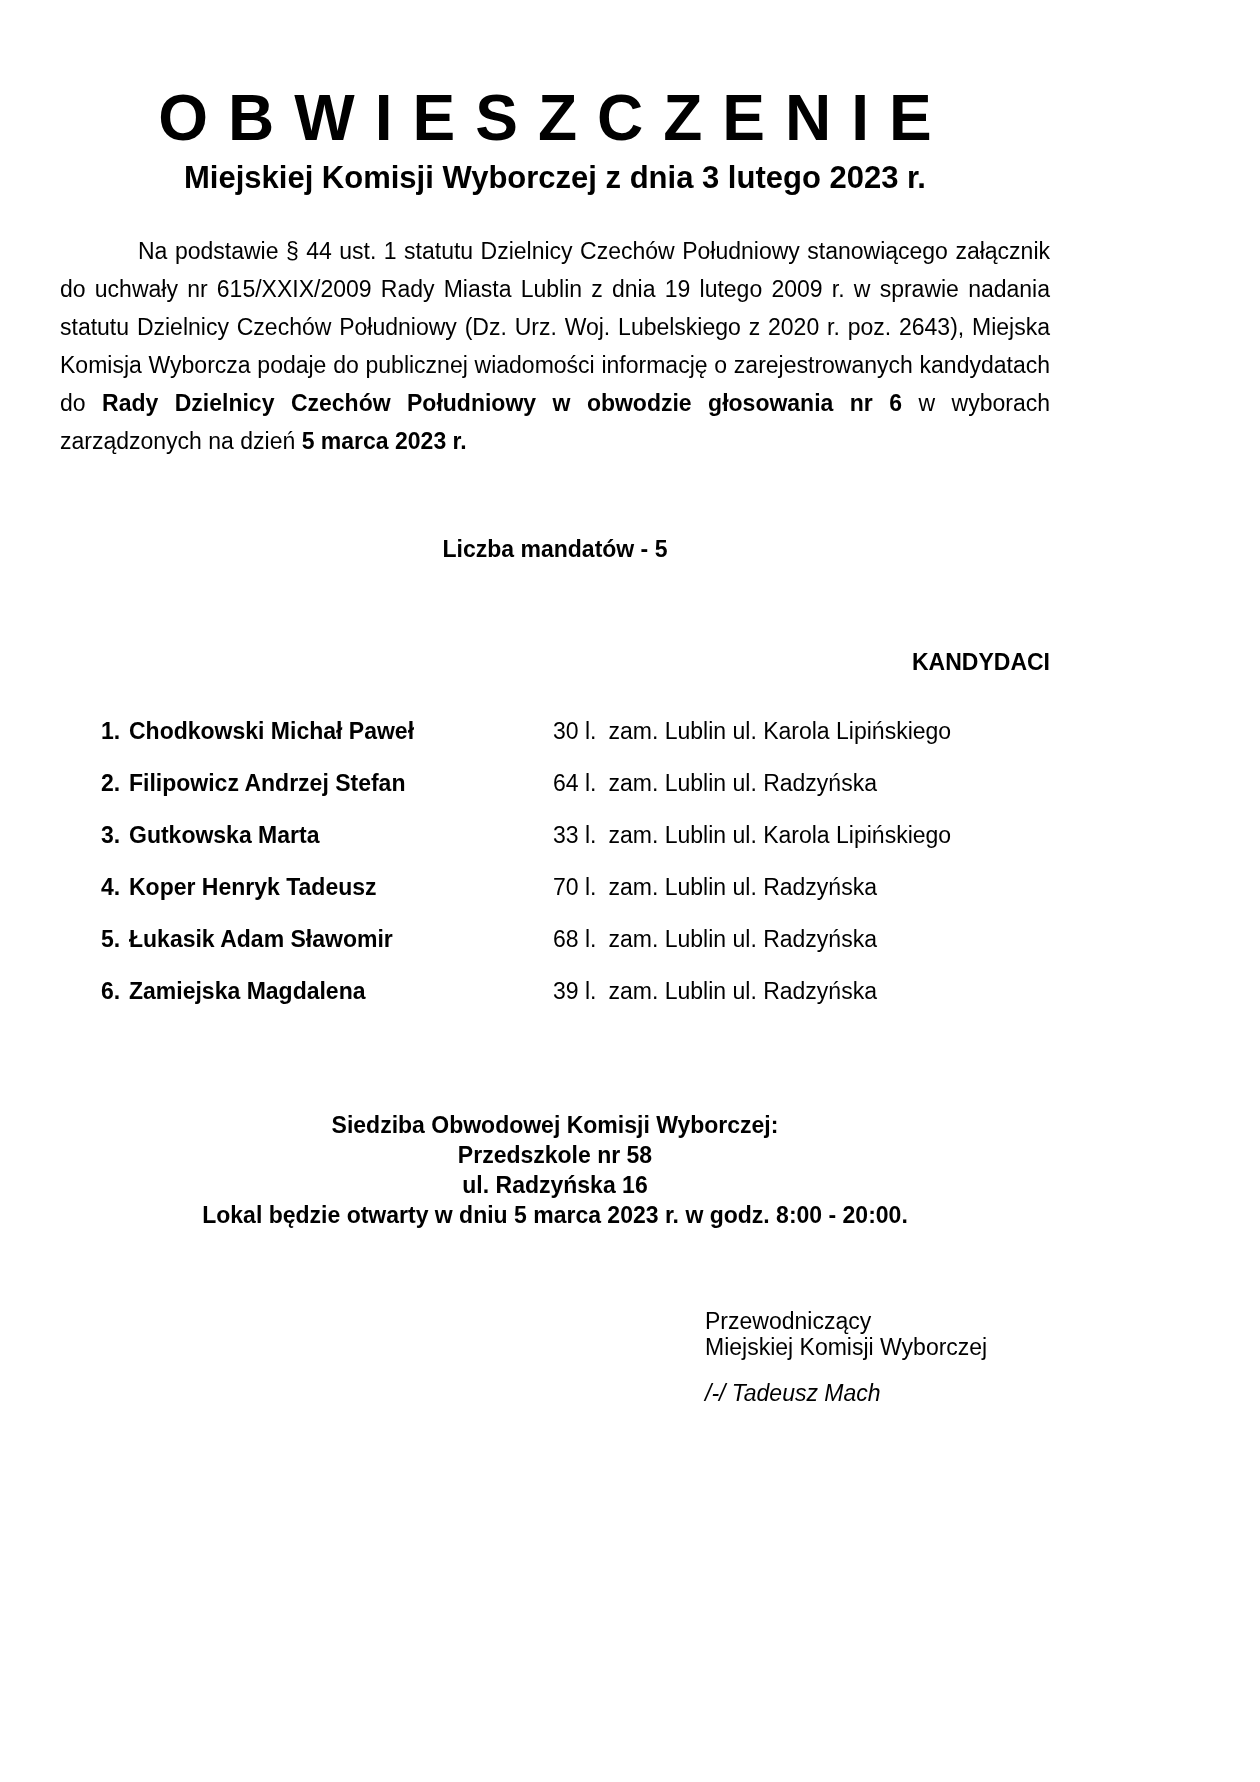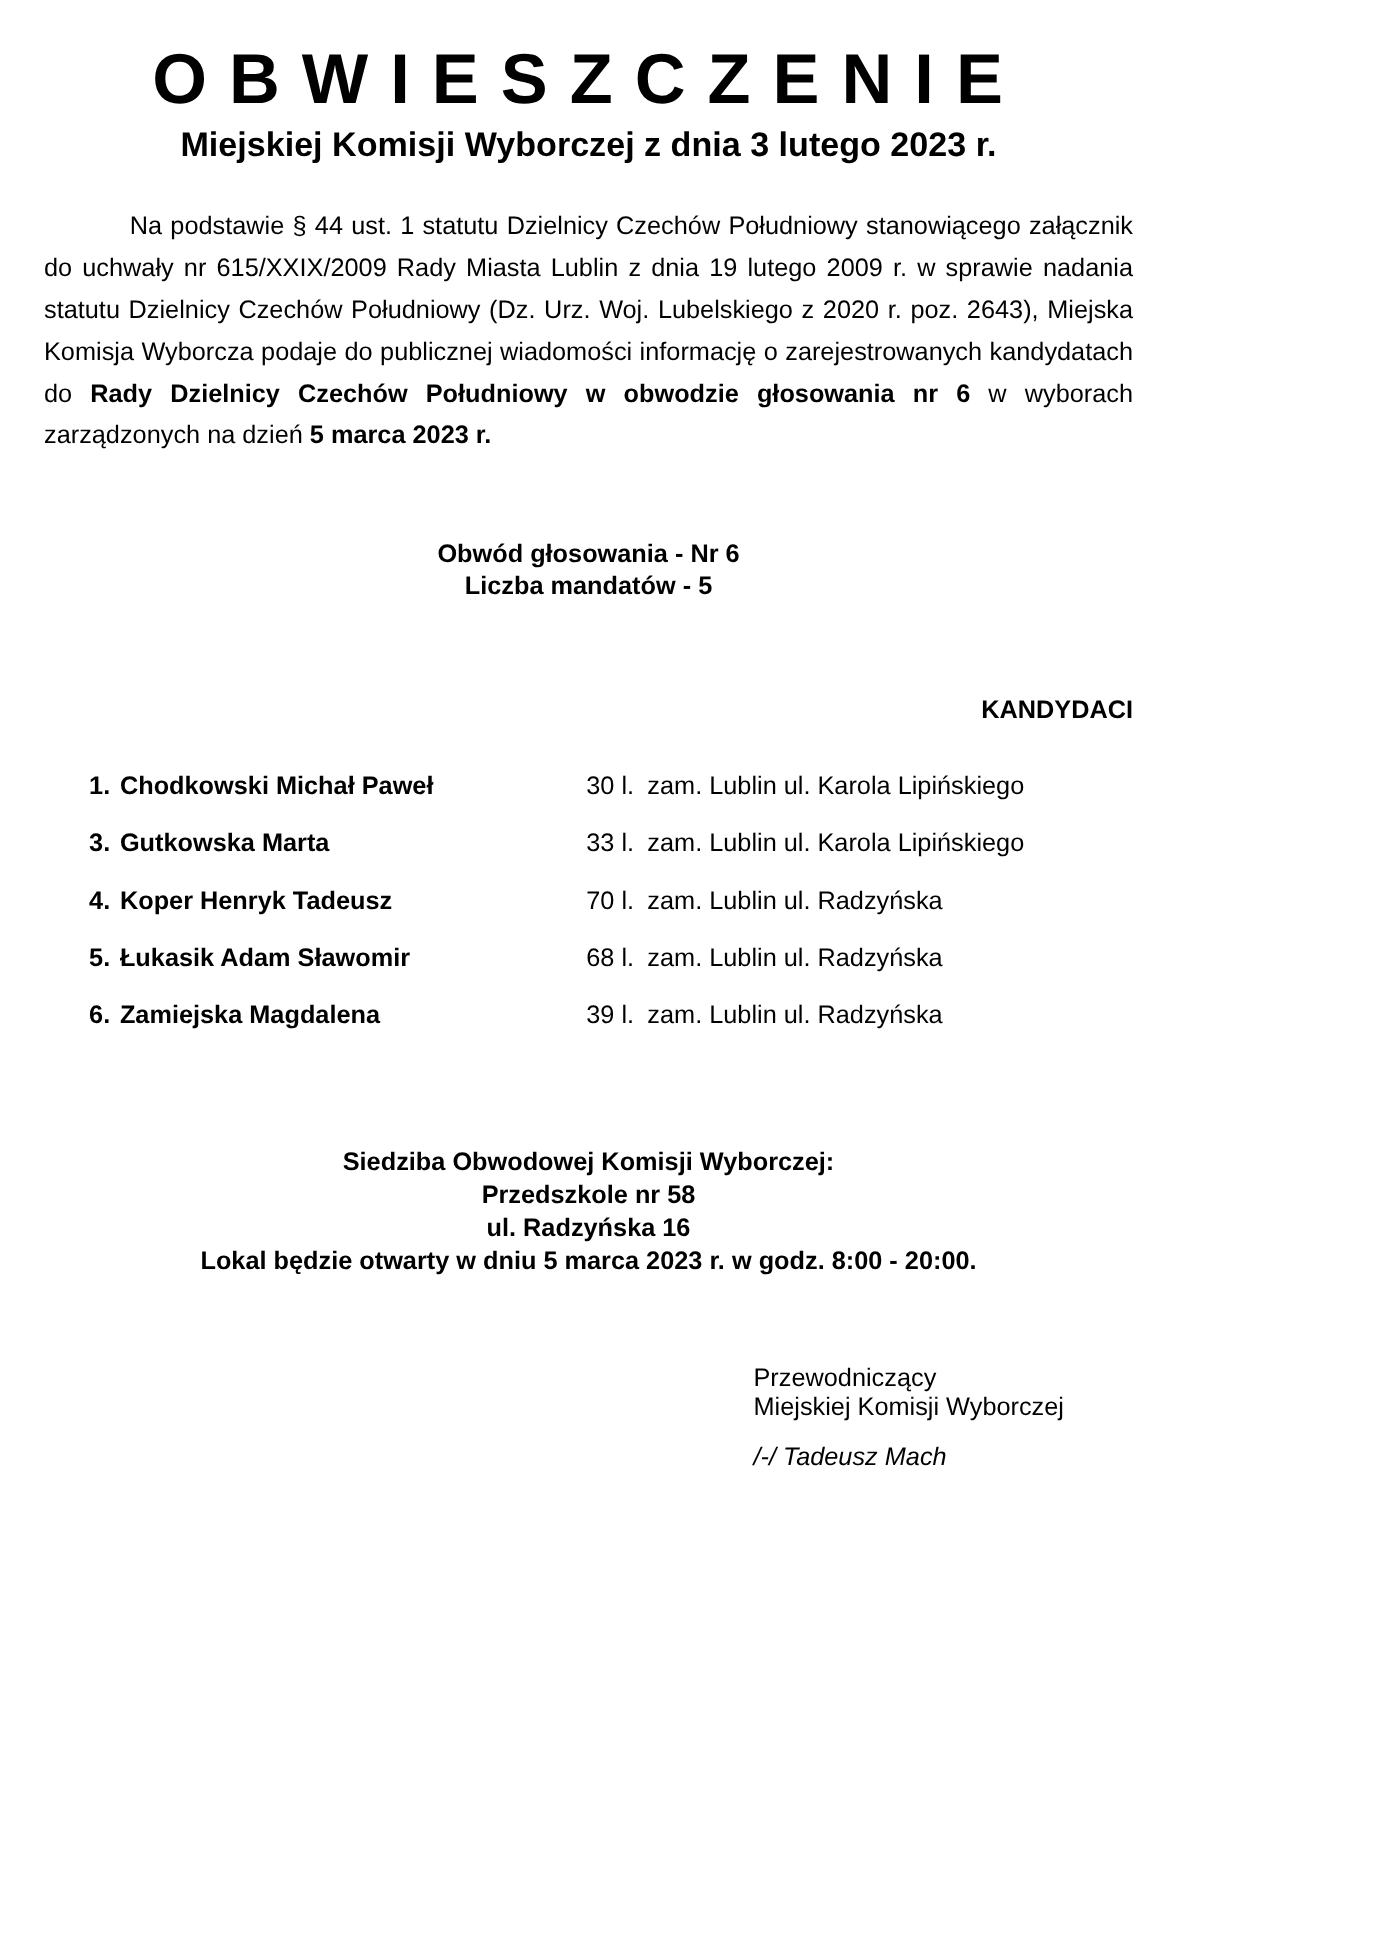--- a/index.html
+++ b/index.html
@@ -12,22 +12,22 @@
   .page {
     position: relative;
     width: 1260px;
     height: 1782px;
     background: #ffffff;
     overflow: hidden;
   }
   .content {
     position: relative;
     width: 990px;
-    margin-left: 40px;
-    padding-top: 40px;
+    margin-left: 60px;
+    padding-top: 86px;
   }
   .doc-title {
     margin: 0;
     font-size: 64px;
     font-weight: bold;
     line-height: 1;
     text-align: center;
     letter-spacing: 20px;
     white-space: nowrap;
   }
@@ -110,33 +110,36 @@
 
 <div class="page">
   <div class="content">
 
     <h1 class="doc-title">OBWIESZCZENIE</h1>
     <div class="doc-subtitle">Miejskiej Komisji Wyborczej z dnia 3 lutego 2023 r.</div>
 
     <p class="intro"><span>Na podstawie § 44 ust. 1 statutu Dzielnicy Czechów Południowy stanowiącego załącznik do uchwały nr 615/XXIX/2009 Rady Miasta Lublin z dnia 19 lutego 2009 r. w sprawie nadania statutu Dzielnicy Czechów Południowy (Dz. Urz. Woj. Lubelskiego z 2020 r. poz. 2643), Miejska Komisja Wyborcza podaje do publicznej wiadomości informację o zarejestrowanych kandydatach do </span><span class="b">Rady Dzielnicy Czechów Południowy w obwodzie głosowania nr 6</span><span> w wyborach zarządzonych na dzień </span><span class="b">5 marca 2023 r.</span></p>
 
     <div class="district-block">
-      <div>Obwód głosowania - Nr 6</div>
       <div>Liczba mandatów - 5</div>
     </div>
 
     <div class="cand-heading">KANDYDACI</div>
 
     <div class="cand-list">
 
       <div class="cand-row">
         <span class="cand-numname"><span class="cand-num">1.</span><span class="cand-name">Chodkowski Michał Paweł</span></span>
         <span class="cand-details"><span class="cand-age">30 l.</span><span class="cand-res">zam. Lublin ul. Karola Lipińskiego</span></span>
       </div>
 
+      <div class="cand-row">
+        <span class="cand-numname"><span class="cand-num">2.</span><span class="cand-name">Filipowicz Andrzej Stefan</span></span>
+        <span class="cand-details"><span class="cand-age">64 l.</span><span class="cand-res">zam. Lublin ul. Radzyńska</span></span>
+      </div>
 
       <div class="cand-row">
         <span class="cand-numname"><span class="cand-num">3.</span><span class="cand-name">Gutkowska Marta</span></span>
         <span class="cand-details"><span class="cand-age">33 l.</span><span class="cand-res">zam. Lublin ul. Karola Lipińskiego</span></span>
       </div>
 
       <div class="cand-row">
         <span class="cand-numname"><span class="cand-num">4.</span><span class="cand-name">Koper Henryk Tadeusz</span></span>
         <span class="cand-details"><span class="cand-age">70 l.</span><span class="cand-res">zam. Lublin ul. Radzyńska</span></span>
       </div>

